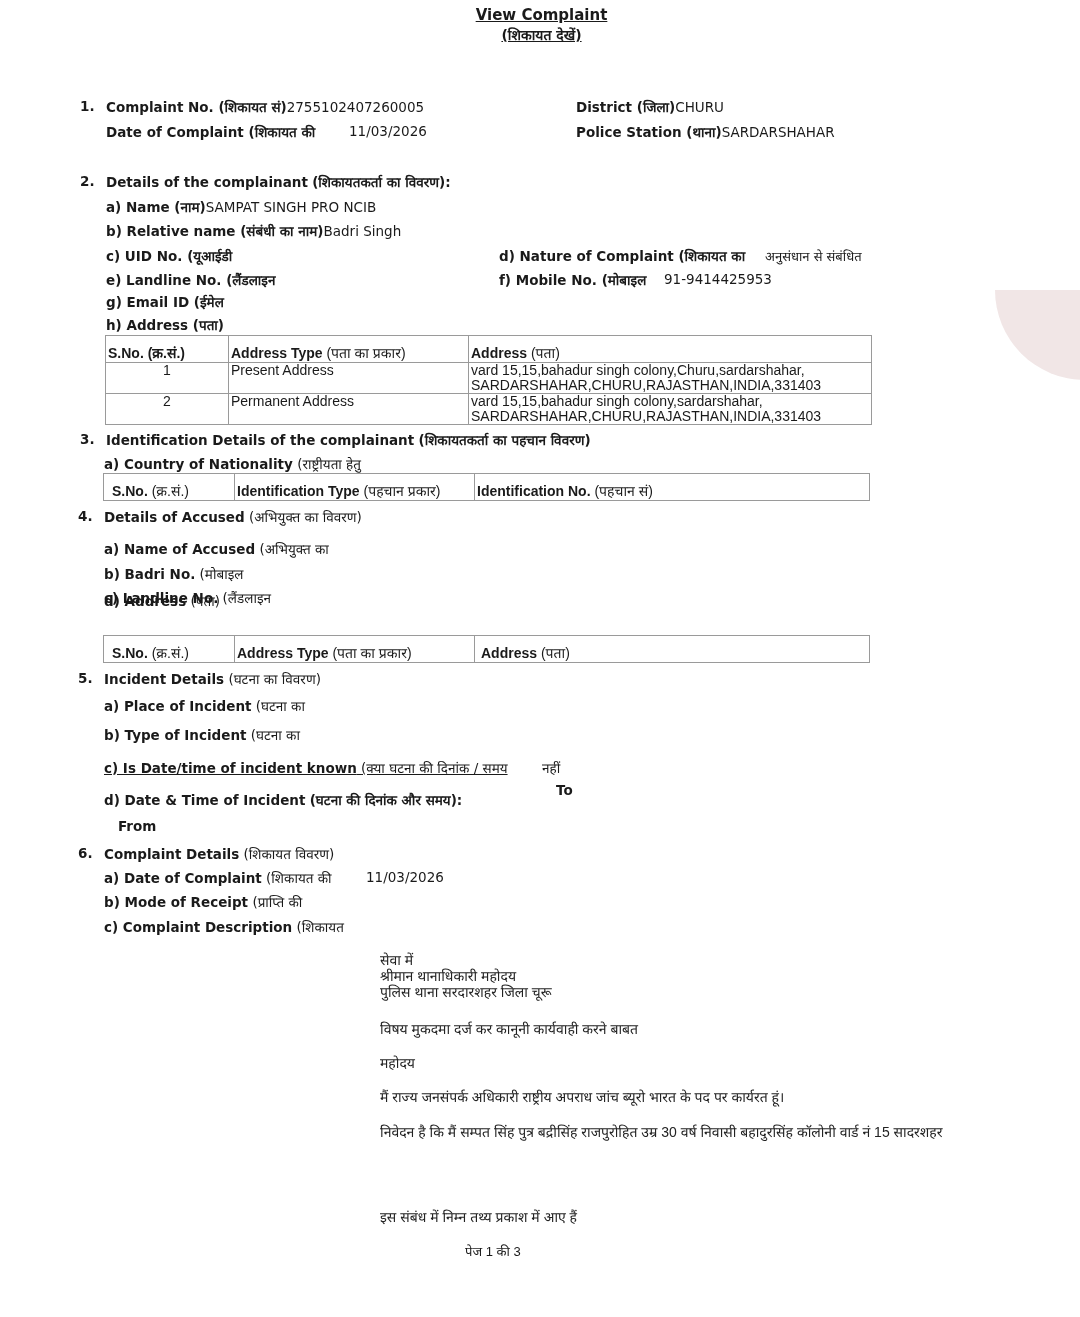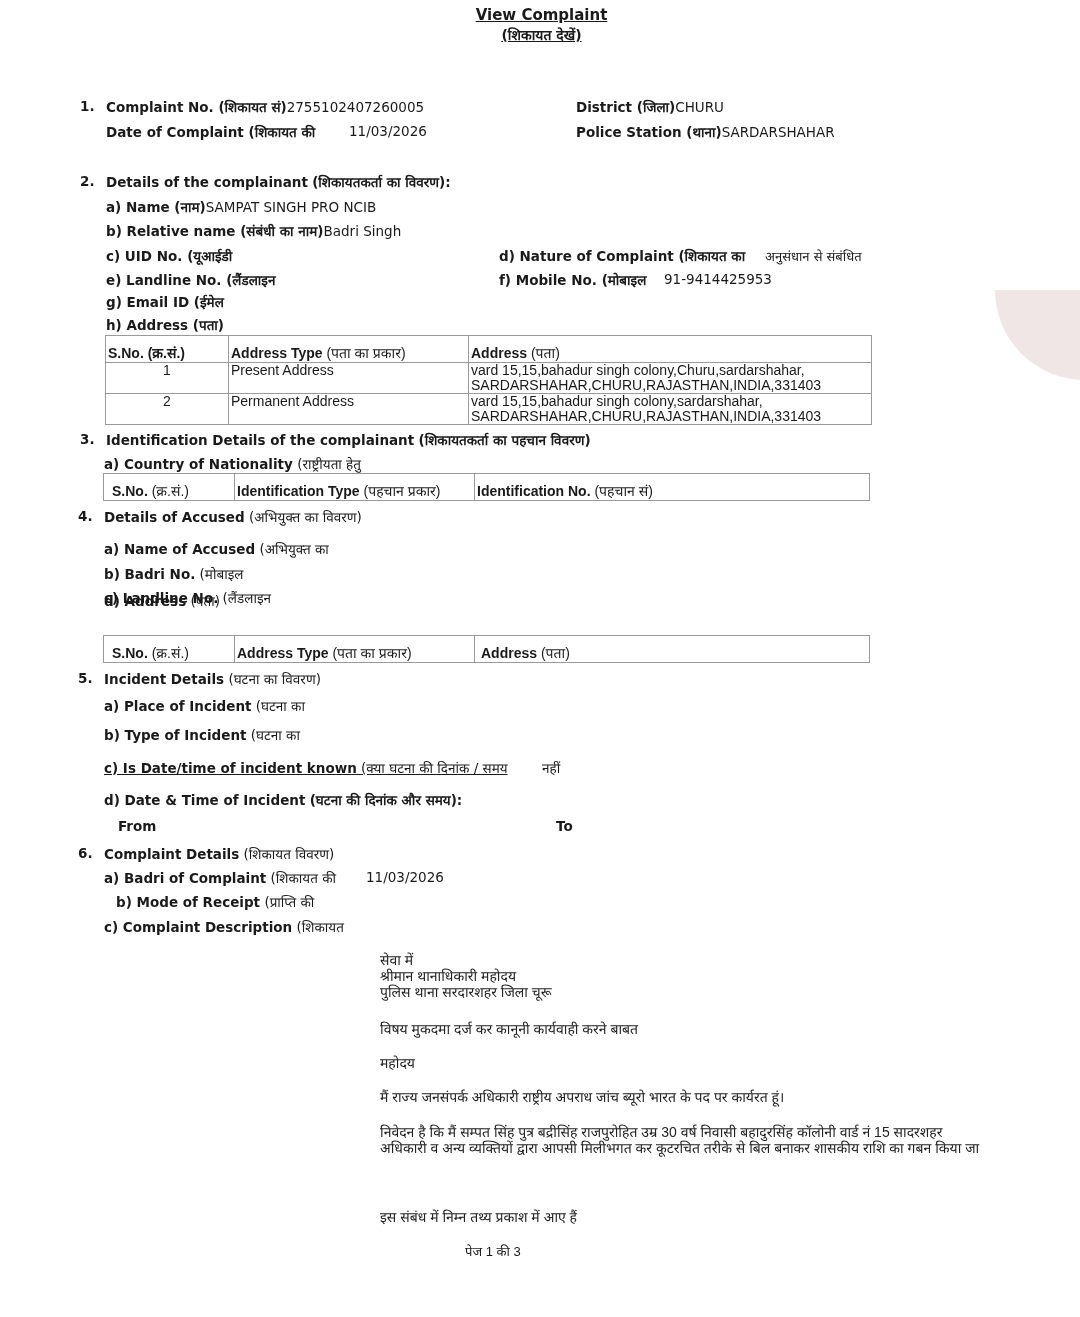--- a/index.html
+++ b/index.html
@@ -144,44 +144,43 @@
   <span class="b">b) Type of Incident</span> <span>(घटना का</span>
 </div>
 <div class="abs" style="left:104px;top:759px;text-decoration:underline;">
   <span class="b">c) Is Date/time of incident known</span> <span>(क्या घटना की दिनांक / समय</span>
 </div>
 <div class="abs" style="left:542px;top:759px;">नहीं</div>
 <div class="abs" style="left:104px;top:791px;">
   <span class="b">d) Date &amp; Time of Incident</span> <span class="b">(घटना की दिनांक और समय):</span>
 </div>
 <div class="abs b" style="left:118px;top:818px;">From</div>
-<div class="abs b" style="left:556px;top:818px;">To</div>
+<div class="abs b" style="left:556px;top:782px;">To</div>
 
 <div class="abs b" style="left:78px;top:845px;">6.</div>
 <div class="abs" style="left:104px;top:845px;">
   <span class="b">Complaint Details</span> <span>(शिकायत विवरण)</span>
 </div>
 <div class="abs" style="left:104px;top:869px;">
-  <span class="b">a) Badri of Complaint</span> <span>(शिकायत की</span>
+  <span class="b">a) Date of Complaint</span> <span>(शिकायत की</span>
 </div>
 <div class="abs" style="left:366px;top:869px;">11/03/2026</div>
-<div class="abs" style="left:116px;top:893px;">
+<div class="abs" style="left:104px;top:893px;">
   <span class="b">b) Mode of Receipt</span> <span>(प्राप्ति की</span>
 </div>
 <div class="abs" style="left:104px;top:918px;">
   <span class="b">c) Complaint Description</span> <span>(शिकायत</span>
 </div>
 
 <div class="desc" style="top:952px;">
   <p>सेवा में</p>
   <p>श्रीमान थानाधिकारी महोदय</p>
   <p>पुलिस थाना सरदारशहर जिला चूरू</p>
 </div>
 <div class="desc" style="top:1021px;">विषय मुकदमा दर्ज कर कानूनी कार्यवाही करने बाबत</div>
 <div class="desc" style="top:1055px;">महोदय</div>
 <div class="desc" style="top:1089px;">मैं राज्य जनसंपर्क अधिकारी राष्ट्रीय अपराध जांच ब्यूरो भारत के पद पर कार्यरत हूं।</div>
 <div class="desc" style="top:1124px;">
   <p>निवेदन है कि मैं सम्पत सिंह पुत्र बद्रीसिंह राजपुरोहित उम्र 30 वर्ष निवासी बहादुरसिंह कॉलोनी वार्ड नं 15 सादरशहर</p>
-  <p>अधिकारी व अन्य व्यक्तियों द्वारा आपसी मिलीभगत कर कूटरचित तरीके से बिल बनाकर शासकीय राशि का गबन किया जा</p>
 </div>
 <div class="desc" style="top:1209px;">इस संबंध में निम्न तथ्य प्रकाश में आए हैं</div>
 
 <div class="abs cond" style="left:465px;top:1242px;font-size:13px;">पेज 1 की 3</div>
 
 </body></html>

